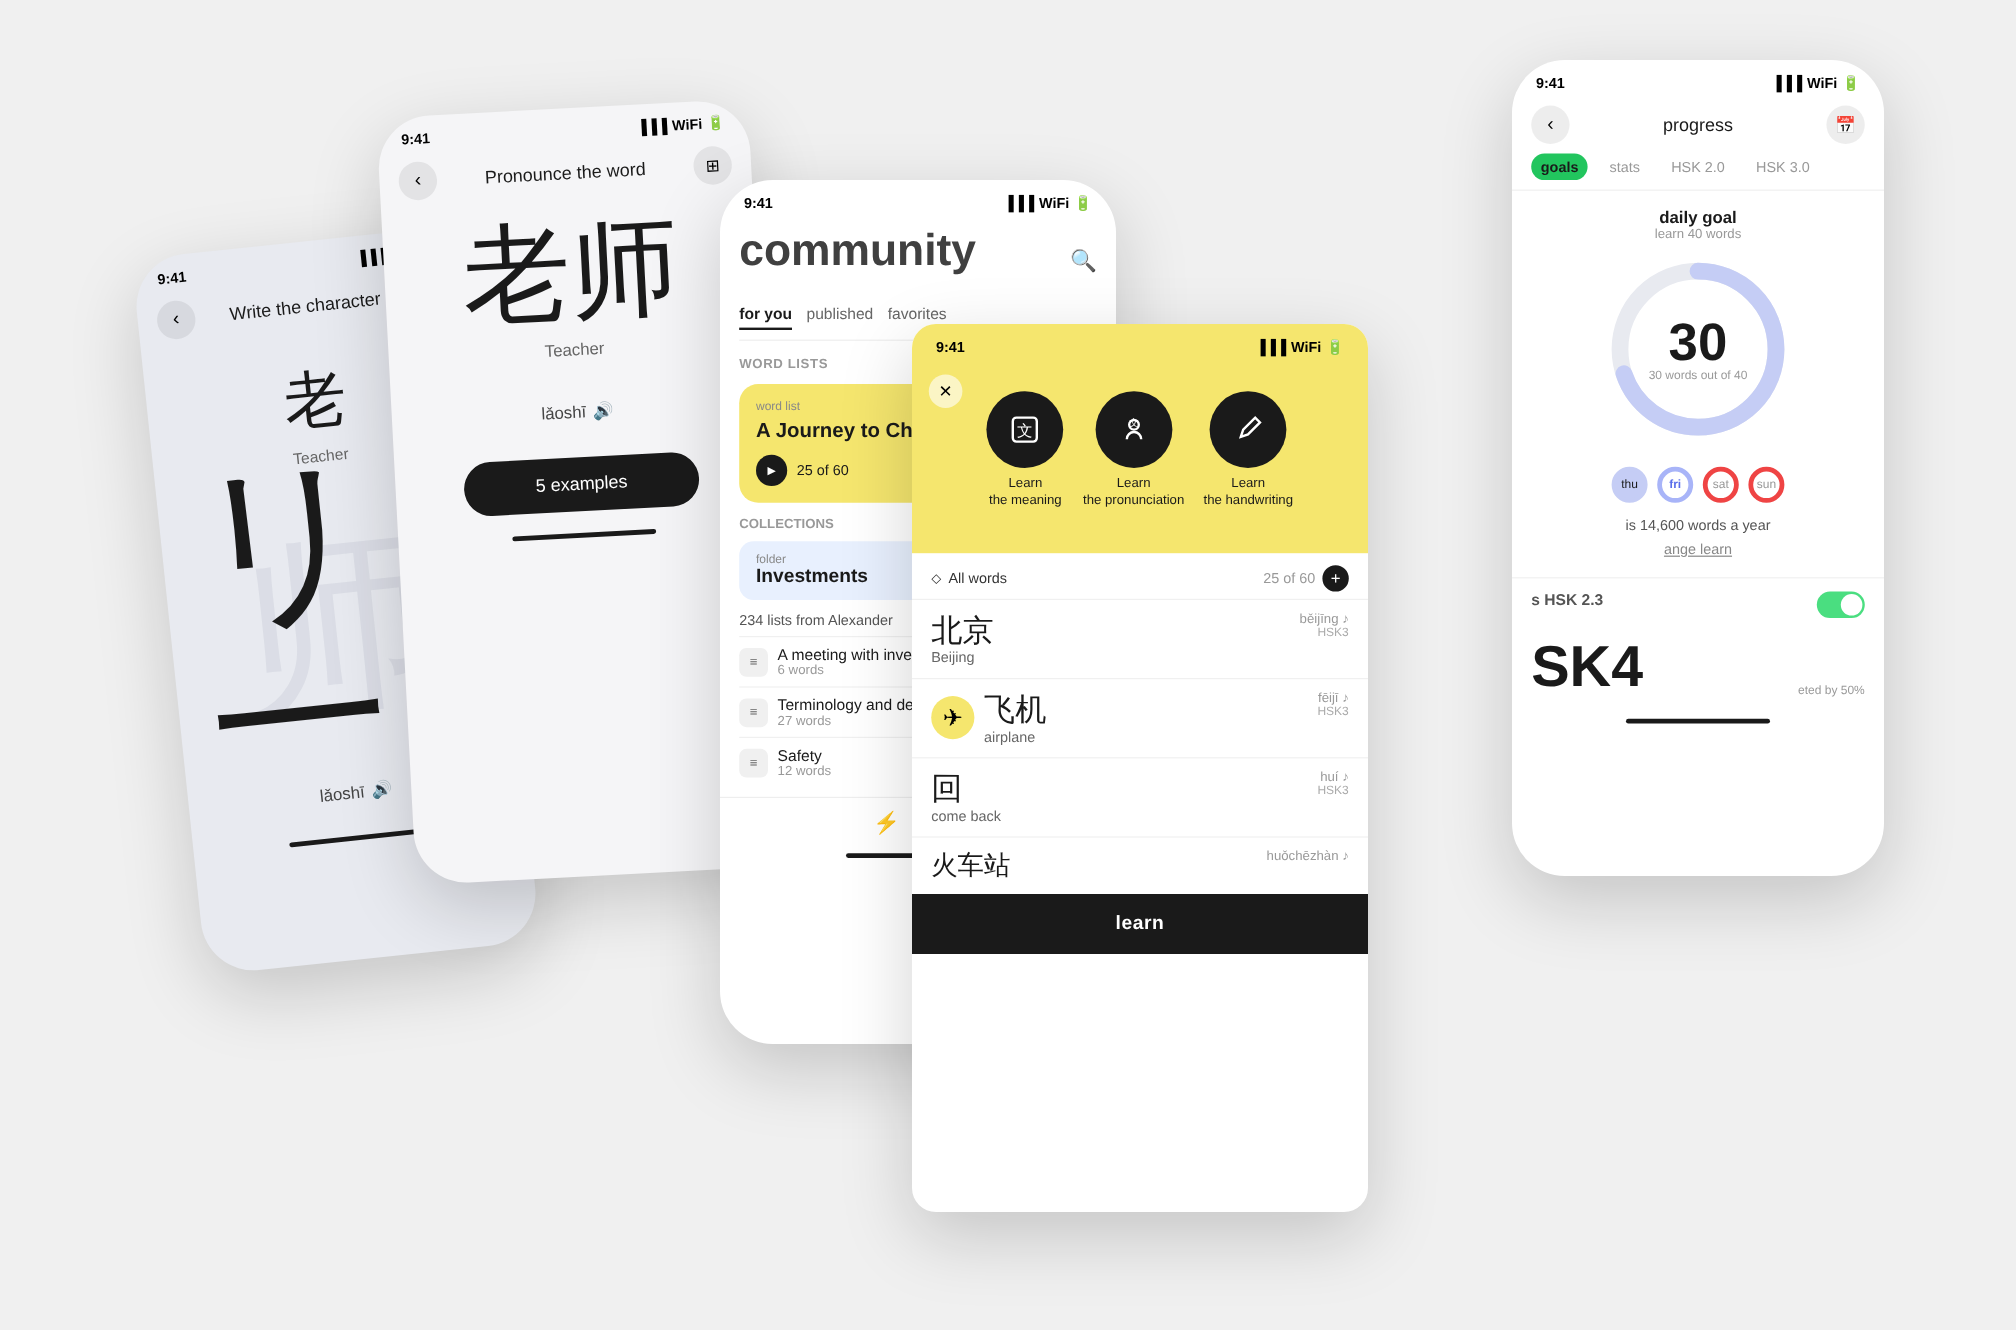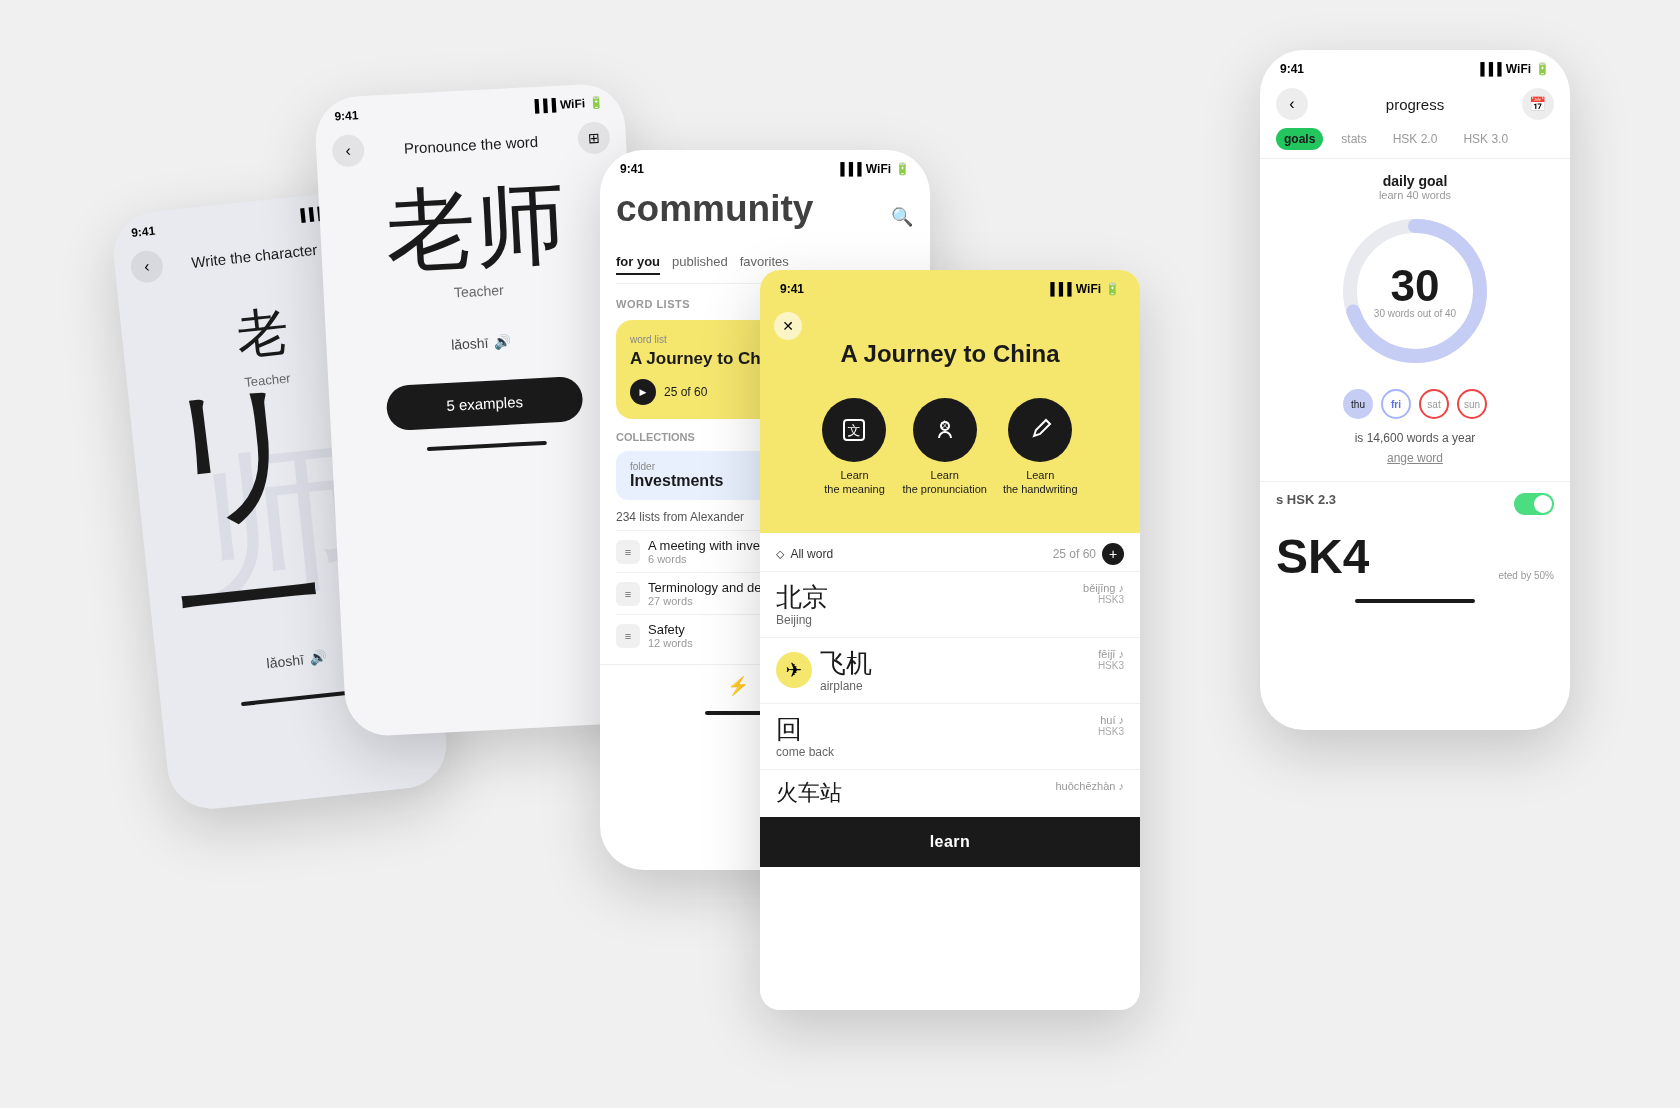--- a/index.html
+++ b/index.html
@@ -582,21 +582,21 @@
       display: flex;
       justify-content: center;
       gap: 8px;
       padding: 8px 0;
     }
 
     .day-circle {
       width: 30px;
       height: 30px;
       border-radius: 50%;
-      border: 2px solid #ef4444;
+      border: 4px solid #ef4444;
       display: flex;
       align-items: center;
       justify-content: center;
       font-size: 10px;
       color: #999;
     }
 
     .day-circle.active {
       border-color: #a8b4f8;
       color: #5b6fea;
@@ -826,21 +826,20 @@
   <div class="status-bar" style="background:#f5e66e;">
     <span>9:41</span>
     <div class="status-icons">
       <span>▐▐▐</span>
       <span>WiFi</span>
       <span>🔋</span>
     </div>
   </div>
   <div style="background:#f5e66e;padding:10px 16px 20px;position:relative;">
     <div class="close-btn">✕</div>
-    <div class="journey-title">A Journey to China</div>
     <div class="learn-icons-row">
       <div class="learn-icon-item">
         <div class="learn-icon-circle">
           <svg width="28" height="28" viewBox="0 0 28 28" fill="none">
             <rect x="4" y="4" width="20" height="20" rx="3" stroke="white" stroke-width="2" fill="none"></rect>
             <text x="14" y="19" text-anchor="middle" fill="white" font-size="13">文</text>
           </svg>
         </div>
         <div class="learn-icon-label">Learn<br>the meaning</div>
       </div>
@@ -861,21 +860,21 @@
           </svg>
         </div>
         <div class="learn-icon-label">Learn<br>the handwriting</div>
       </div>
     </div>
   </div>
   <div style="background:#fff;flex:1;">
     <div class="words-header">
       <div class="words-filter">
         <span>⬦</span>
-        <span>All word</span>
+        <span>All words</span>
       </div>
       <div style="display:flex;align-items:center;gap:6px;">
         <span class="words-count">25 of 60</span>
         <div class="add-btn-small">+</div>
       </div>
     </div>
     <div class="word-row">
       <div class="word-row-flex">
         <div>
           <div class="word-chinese">北京</div>
@@ -962,21 +961,21 @@
         <div style="font-size:10px;color:#999;">30 words out of 40</div>
       </div>
     </div>
     <div class="days-row">
       <div class="day-circle filled">thu</div>
       <div class="day-circle active">fri</div>
       <div class="day-circle">sat</div>
       <div class="day-circle">sun</div>
     </div>
     <div class="words-year">is 14,600 words a year</div>
-    <div class="change-goal-link">ange word</div>
+    <div class="change-goal-link">ange learn</div>
   </div>
   <div class="hsk-section">
     <div class="hsk-toggle-row">
       <div class="hsk-label">s HSK 2.3</div>
       <div class="toggle"></div>
     </div>
     <div style="display:flex;justify-content:space-between;align-items:flex-end;margin-top:18px;">
       <div class="hsk4-text">SK4</div>
       <div class="hsk4-sub">eted by 50%</div>
     </div>

